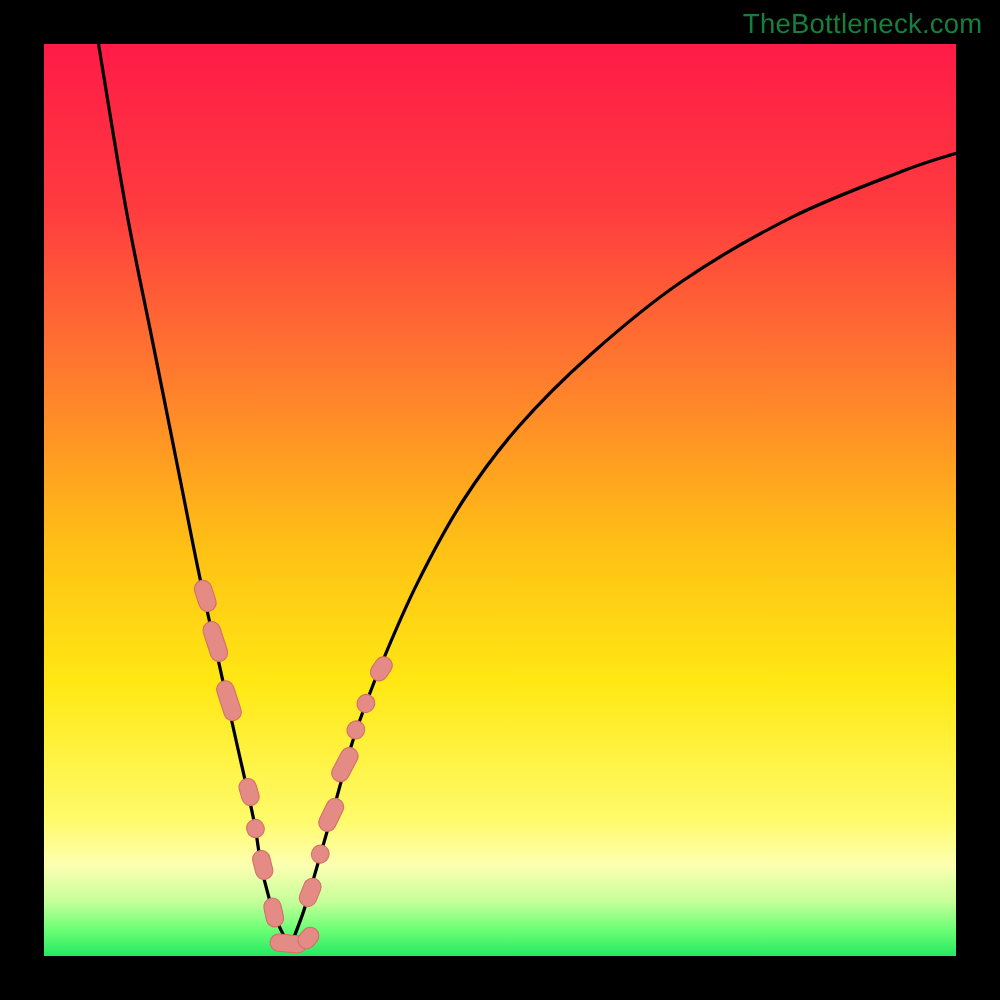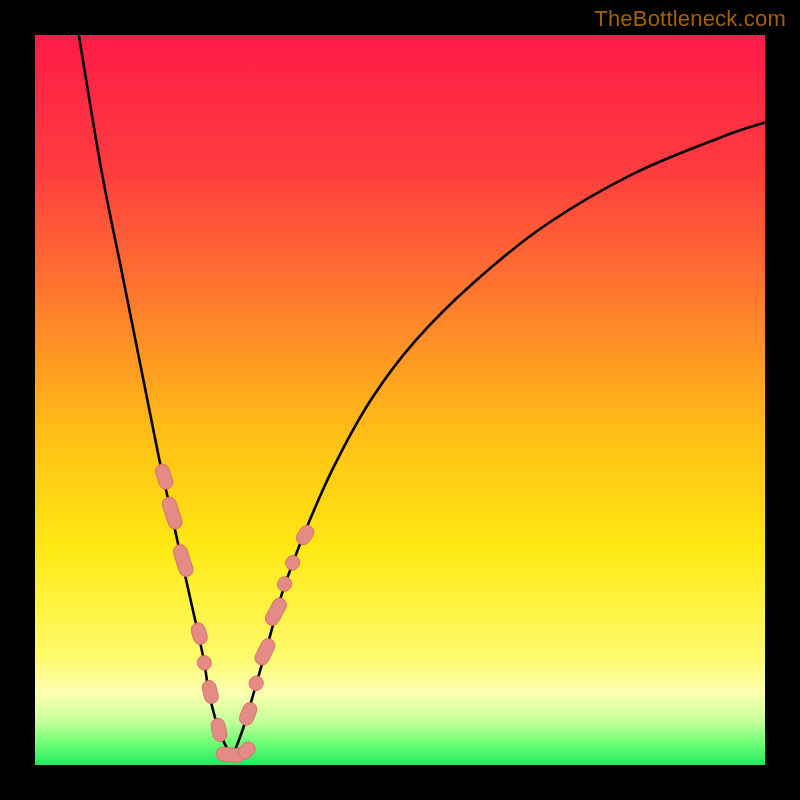--- a/index.html
+++ b/index.html
@@ -40,21 +40,21 @@
     top: 0;
     width: 100%;
     height: 100%;
   }
   .watermark {
     position: absolute;
     top: 6px;
     right: 14px;
     font-size: 22px;
     font-weight: 500;
-    color: #a16207;
+    color: #15803d;
     letter-spacing: 0.2px;
   }
 </style>
 </head>
 <body>
 
 <div class="frame">
 
   <div class="watermark">TheBottleneck.com</div>
 

